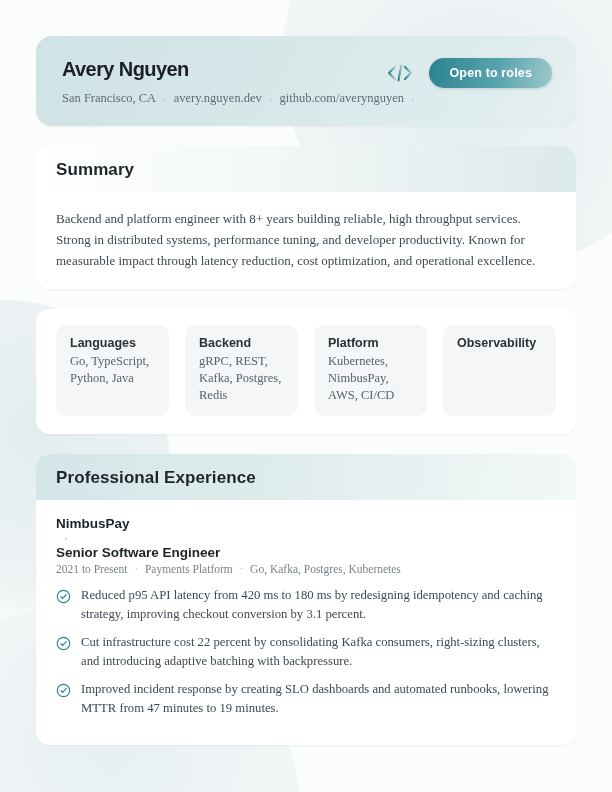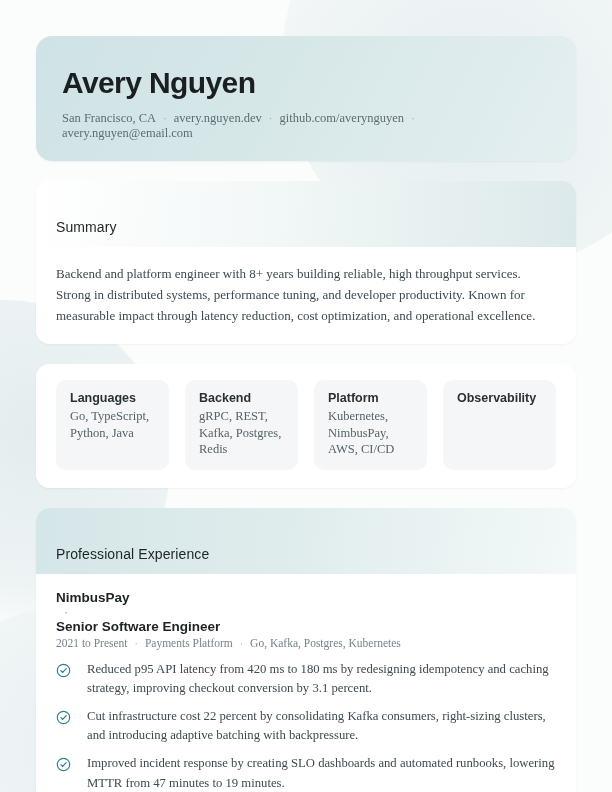--- a/index.html
+++ b/index.html
@@ -62,26 +62,26 @@
   
   .hero {
     position: relative;
     border-radius: 16px;
     padding: 22px 26px 20px 26px;
     background: linear-gradient(118deg, #cfe2e5 0%, #d6e7e8 42%, #e4eff0 100%);
     box-shadow: 0 1px 2px rgba(35,60,66,0.05);
     overflow: hidden;
   }
   .hero-name {
-    font-size: 30px;
+    font-size: 20px;
     font-weight: bold;
     letter-spacing: -0.6px;
     color: #1b1f22;
     line-height: 1.15;
-    margin: 8px 0 10px 0;
+    margin: 0 0 10px 0;
   }
   .hero-role {
     font-size: 13.5px;
     font-weight: bold;
     color: #53646c;
     letter-spacing: 0.1px;
     margin: 0 0 12px 0;
   }
   .hero-contact {
     font-family: "Liberation Serif", serif;
@@ -138,25 +138,24 @@
     overflow: hidden;
   }
   .section-head {
     padding: 14px 20px 12px 20px;
     background: linear-gradient(95deg, #ffffff 0%, #f2f7f7 45%, #dce9ea 100%);
   }
   .section-head.tealer {
     background: linear-gradient(95deg, #d5e6e8 0%, #dfecec 45%, #f3f8f8 100%);
   }
   .section-title {
-    font-size: 14px;
-    font-weight: normal;
+    font-size: 17px;
+    font-weight: bold;
     color: #1e2427;
     letter-spacing: 0.1px;
-    margin-top: 24px;
   }
   .section-body {
     padding: 16px 20px 18px 20px;
     background: #ffffff;
   }
 
   .summary-text {
     font-family: "Liberation Serif", serif;
     font-size: 13px;
     line-height: 1.62;
@@ -218,21 +217,21 @@
     margin-bottom: 11px;
     display: flex;
     align-items: center;
     flex-wrap: wrap;
   }
   .job-meta .msep { padding: 0 7px; color: #9fadb2; font-size: 10px; }
 
   .bullet {
     display: flex;
     align-items: flex-start;
-    gap: 16px;
+    gap: 10px;
     margin-bottom: 9px;
   }
   .check-icon {
     flex: none;
     width: 15px;
     height: 15px;
     margin-top: 3px;
   }
   .bullet-text {
     font-family: "Liberation Serif", serif;
@@ -254,23 +253,38 @@
 
   <div class="hero">
     <div class="hero-name">Avery Nguyen</div>
     <div class="hero-contact">
       <span class="contact-item">San Francisco, CA</span>
       <span class="contact-sep">·</span>
       <span class="contact-item">avery.nguyen.dev</span>
       <span class="contact-sep">·</span>
       <span class="contact-item">github.com/averynguyen</span>
       <span class="contact-sep">·</span>
-      <span class="contact-item">avery.nguyen@email.com</span>
-    </div>
-
+    </div>
+
+    <div class="hero-actions">
+      <span>
+        <svg class="code-icon" viewBox="0 0 30 24" fill="none" xmlns="http://www.w3.org/2000/svg">
+          <defs>
+            <linearGradient id="codeGrad" x1="0" y1="0" x2="1" y2="0">
+              <stop offset="0%" stop-color="#2a7f8d"></stop>
+              <stop offset="100%" stop-color="#a8ced3"></stop>
+            </linearGradient>
+          </defs>
+          <path d="M10 6 L4 12 L10 18" stroke="url(#codeGrad)" stroke-width="2.1" stroke-linecap="round" stroke-linejoin="round"></path>
+          <path d="M20 6 L26 12 L20 18" stroke="url(#codeGrad)" stroke-width="2.1" stroke-linecap="round" stroke-linejoin="round"></path>
+          <path d="M16.5 4.5 L13.5 19.5" stroke="url(#codeGrad)" stroke-width="2.1" stroke-linecap="round"></path>
+        </svg>
+      </span>
+      <button class="pill">Open to roles</button>
+    </div>
   </div>
 
   <div class="section">
     <div class="section-head">
       <div class="section-title">Summary</div>
     </div>
     <div class="section-body">
       <p class="summary-text">Backend and platform engineer with 8+ years building reliable, high throughput services. Strong in distributed systems, performance tuning, and developer productivity. Known for measurable impact through latency reduction, cost optimization, and operational excellence.</p>
     </div>
   </div>

